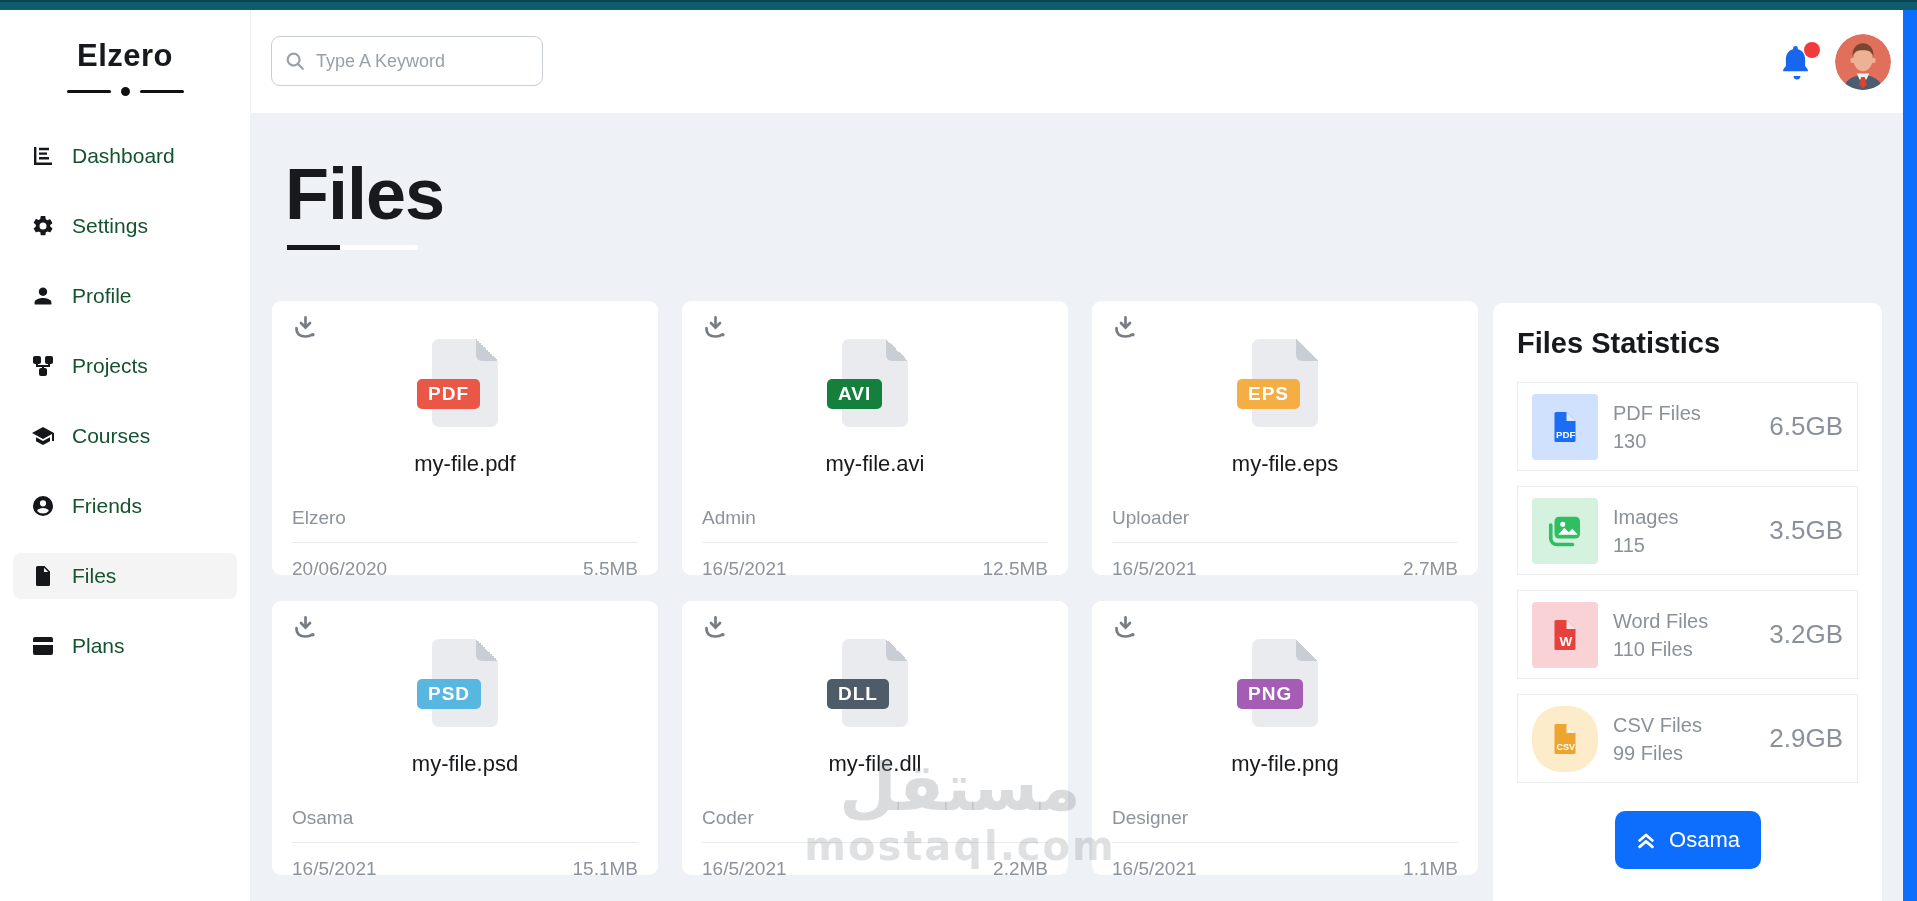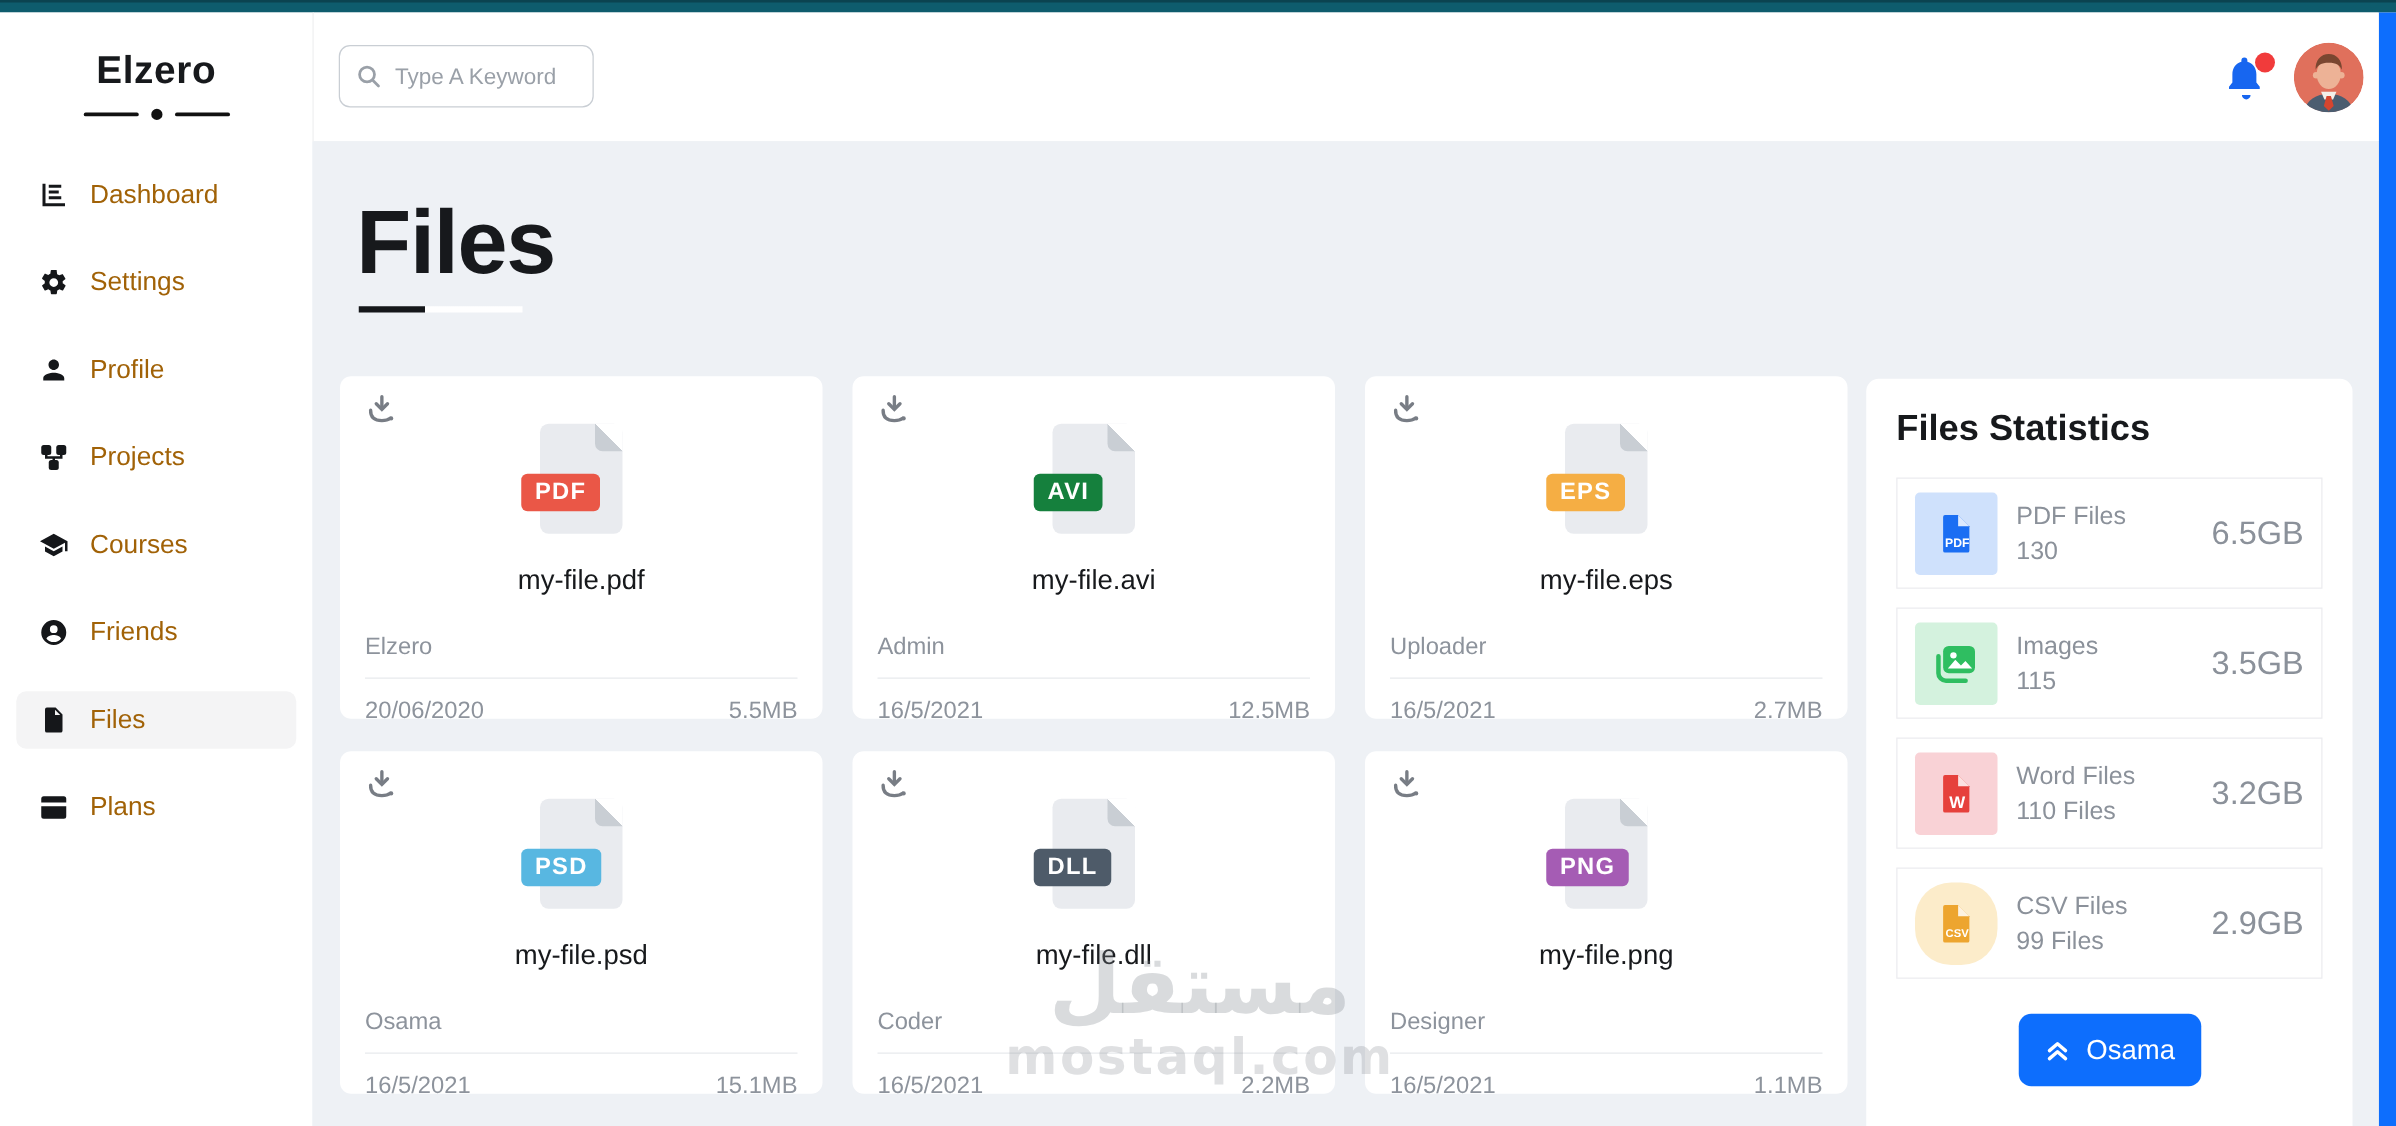--- a/index.html
+++ b/index.html
@@ -14,27 +14,27 @@
   .topbar { position:absolute; top:0; left:0; width:1917px; height:10px; background:#0e5c6d; border-top:2px solid #0b4350; }
   .scrollbar { position:absolute; top:10px; right:0; width:14px; height:891px; background:#0d6efd; }
 
   
   .sidebar { position:absolute; top:10px; left:0; width:250px; height:891px; background:#fff; }
   .logo { margin-top:28px; text-align:center; font-size:31px; font-weight:bold; letter-spacing:.5px; }
   .logo-sep { display:flex; align-items:center; justify-content:center; gap:7px; margin-top:10px; }
   .logo-sep .bar { width:44px; height:3px; background:#111; border-radius:2px; }
   .logo-sep .dot { width:15px; height:15px; background:#111; border-radius:50%; border:3px solid #fff; box-shadow:0 0 0 1px #fff; }
   .nav { margin-top:34px; }
-  .nav-item { display:flex; align-items:center; gap:17px; margin:0 13px 24px 13px; padding:11px 18px; border-radius:8px; font-size:21px; color:#a16207; cursor:pointer; }
+  .nav-item { display:flex; align-items:center; gap:17px; margin:0 13px 24px 13px; padding:11px 18px; border-radius:8px; font-size:21px; color:#14532d; cursor:pointer; }
   .nav-item.active { background:#f4f4f5; }
   .nav-item svg { width:24px; height:24px; flex:0 0 24px; }
 
   
   .header { position:absolute; top:10px; left:250px; width:1653px; height:103px; background:#fff; border-left:1px solid #f1f1f2; }
-  .search-wrap { position:absolute; left:20px; top:26px; width:204px; height:50px; }
+  .search-wrap { position:absolute; left:20px; top:26px; width:272px; height:50px; }
   .search-wrap input { width:100%; height:100%; border:1.5px solid #c9ced4; border-radius:9px; padding:0 12px 0 44px; font-size:18px; color:#555; outline:none; font-family:inherit; background:#fff; }
   .search-wrap input::placeholder { color:#9aa0a8; }
   .search-wrap svg { position:absolute; left:13px; top:14px; width:22px; height:22px; }
   .bell { position:absolute; left:1528px; top:34px; width:36px; height:40px; cursor:pointer; }
   .bell svg { width:36px; height:38px; }
   .bell .dot { position:absolute; top:-2px; right:-5px; width:16px; height:16px; border-radius:50%; background:#f13b3b; }
   .avatar { position:absolute; left:1584px; top:24px; width:56px; height:56px; border-radius:50%; overflow:hidden; cursor:pointer; }
 
   
   .main { position:absolute; top:113px; left:250px; width:1653px; height:788px; background:#eef1f5; }

